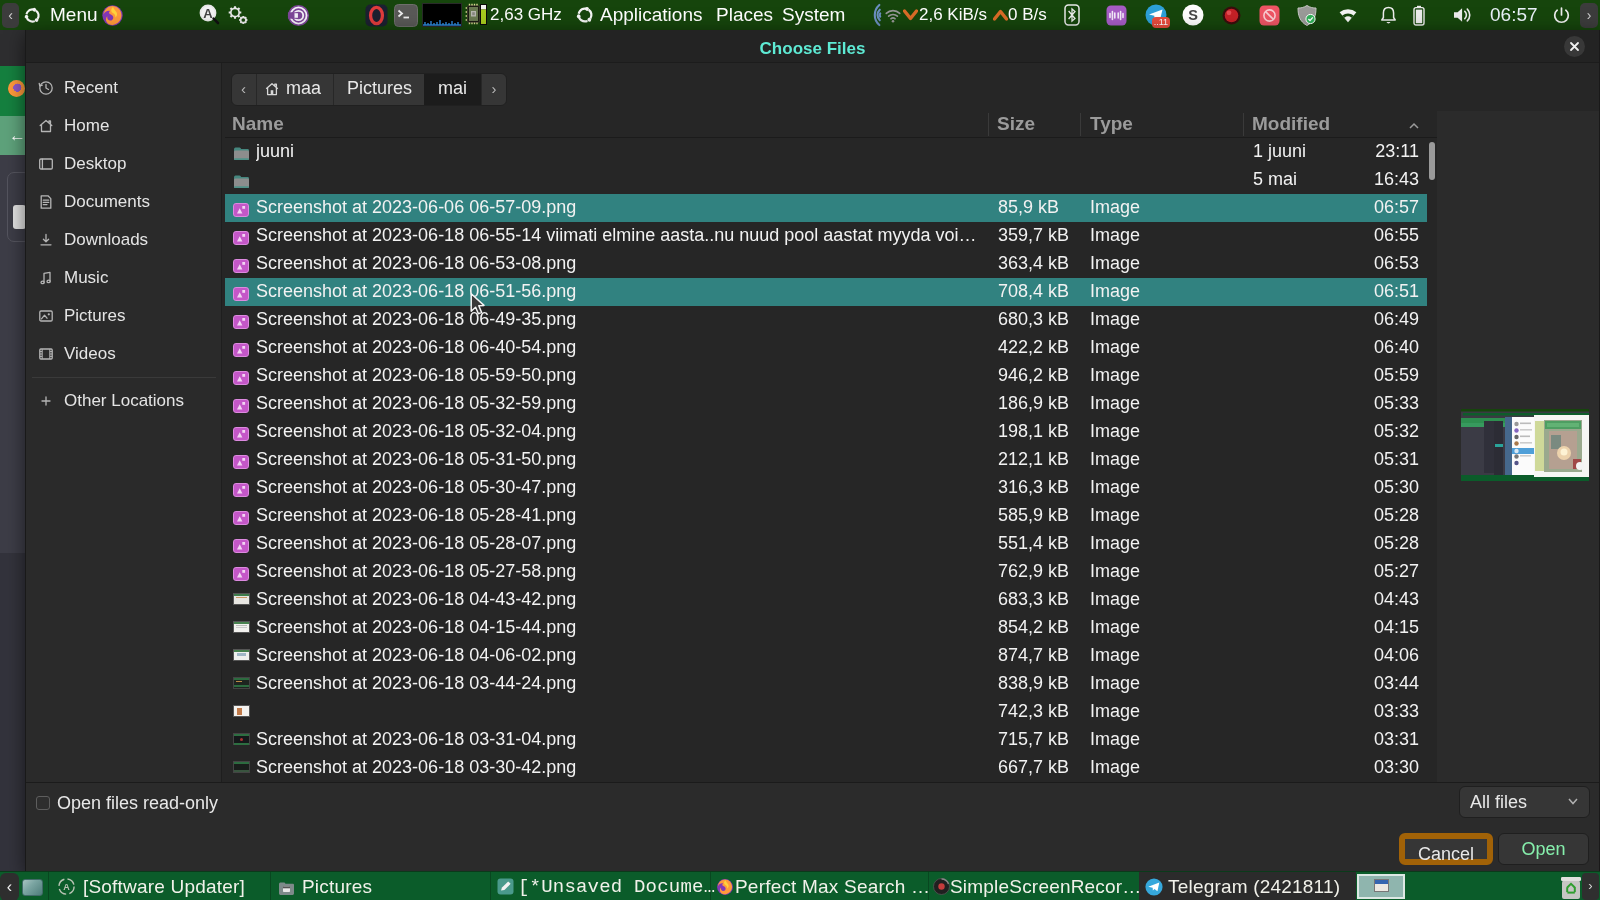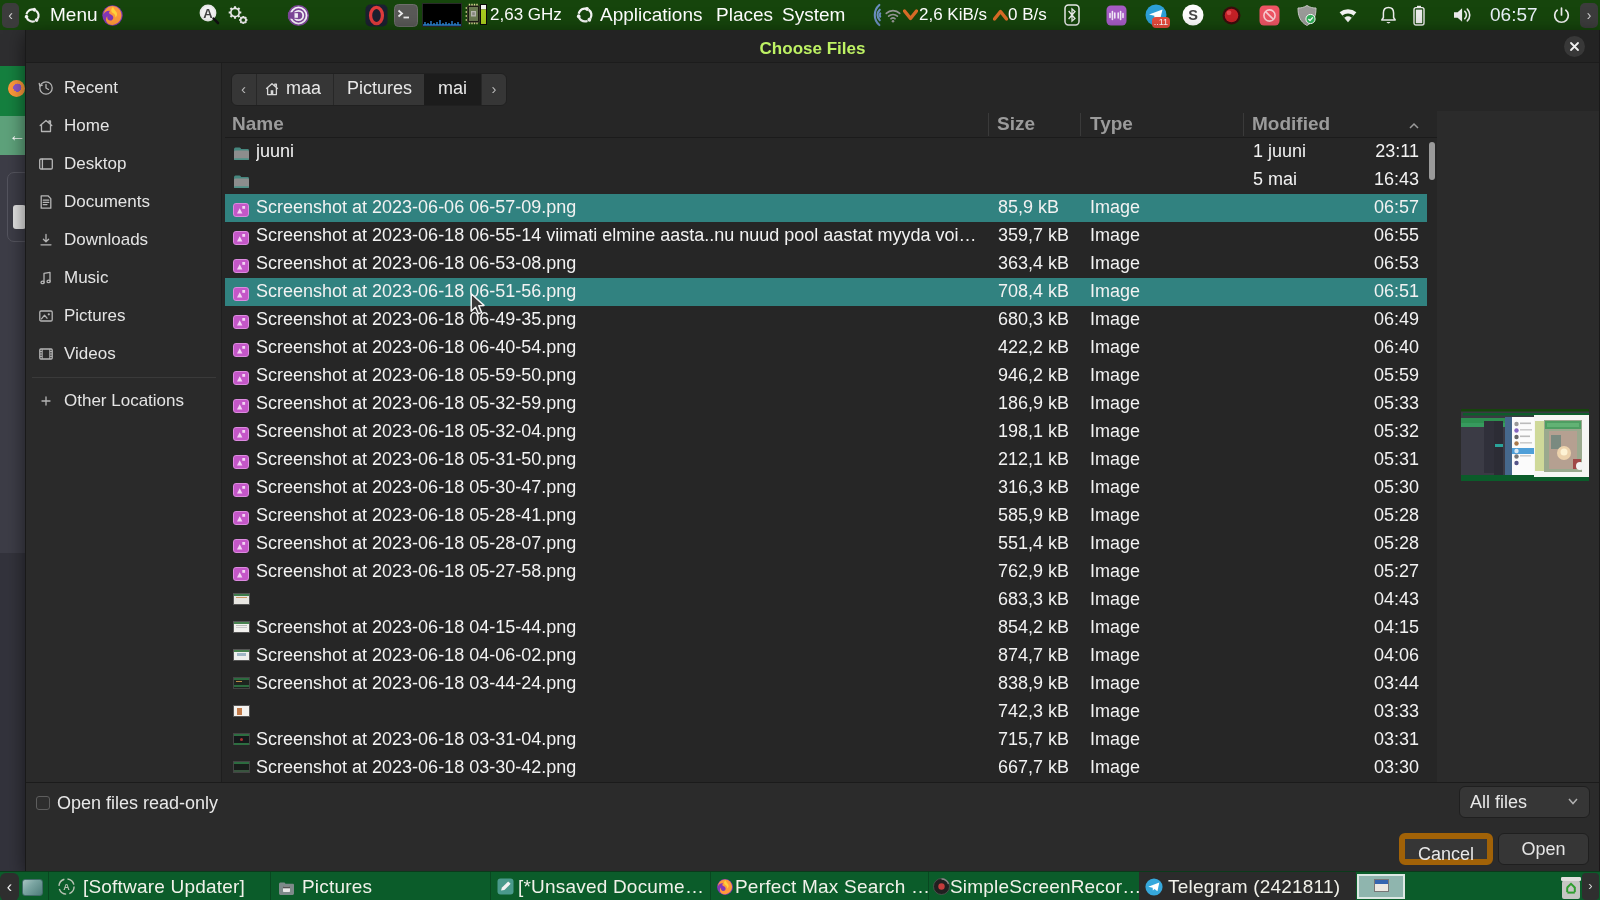--- a/index.html
+++ b/index.html
@@ -253,21 +253,21 @@
 <div class="abs" style="left:8px;top:80px;width:17px;height:17px;border-radius:50%;background:radial-gradient(circle at 55% 45%, #9059c8 0 30%, #ff9a3c 32% 70%, #e66a12 72%);"></div>
 <div class="abs" style="left:0;top:116px;width:26px;height:39px;background:#5ea27b;color:#fff;font-size:17px;line-height:39px;text-align:right;">←</div>
 <div class="abs" style="left:0;top:155px;width:26px;height:398px;background:#3d3d47;"></div>
 <div class="abs" style="left:7px;top:172px;width:24px;height:70px;border:1px solid #55555f;border-radius:7px;background:#3d3d47;"></div>
 <div class="abs" style="left:13px;top:205px;width:13px;height:24px;background:#e2e2e2;border-radius:3px;"></div>
 <div class="abs" style="left:0;top:553px;width:26px;height:318px;background:#33333c;"></div>
 
 <div id="dialog"></div>
 
 <div class="abs" style="left:26px;top:30px;width:1573px;height:33px;background:#232323;border-bottom:1px solid #1c1c1c;"></div>
-<div class="abs" style="left:26px;top:39px;width:1573px;text-align:center;color:#bef264;font-size:17px;font-weight:bold;">Choose Files</div>
+<div class="abs" style="left:26px;top:39px;width:1573px;text-align:center;color:#5eead4;font-size:17px;font-weight:bold;">Choose Files</div>
 <div class="abs" style="left:1564px;top:36px;width:21px;height:21px;border-radius:50%;background:#383838;"><svg width="21" height="21" viewBox="0 0 21 21">
       <path d="M7 7 L14 14 M14 7 L7 14" stroke="#f0f0f0" stroke-width="1.8" stroke-linecap="round"></path>
     </svg></div>
 
 <div class="abs" style="left:26px;top:63px;width:196px;height:719px;background:#2a2a2a;border-right:1px solid #1e1e1e;">
 <div class="sbitem" style="top:11px;">
       <span class="sbic"><svg width="16" height="16" viewBox="0 0 16 16">
           <circle cx="8" cy="8" r="6.2" stroke="#b5b5b5" stroke-width="1.3" fill="none" stroke-linecap="round" stroke-linejoin="round"></circle>
           <path d="M8 4.5 L8 8 L10.5 9.5" stroke="#b5b5b5" stroke-width="1.3" fill="none" stroke-linecap="round" stroke-linejoin="round"></path>
           <path d="M1.8 6 L1.2 3.4 M1.8 6 L4.3 5.2" stroke="#b5b5b5" stroke-width="1.3" fill="none" stroke-linecap="round" stroke-linejoin="round"></path>
@@ -551,20 +551,21 @@
     <div class="rdate"></div>
     <div class="rtime">05:27</div>
   </div>
 <div class="row" style="top:586px;">
     <div class="ric">
       <div style="width:17px;height:12px;background:#e8e6e2;border:1px solid #555;box-sizing:border-box;">
         <div style="height:2px;background:#3f7d4c;"></div>
         <div style="margin:1px 2px;height:1px;background:#c96;"></div>
       </div>
     </div>
+    <div class="rname">Screenshot at 2023-06-18 04-43-42.png</div>
     <div class="rsize">683,3 kB</div>
     <div class="rtype">Image</div>
     <div class="rdate"></div>
     <div class="rtime">04:43</div>
   </div>
 <div class="row" style="top:614px;">
     <div class="ric">
       <div style="width:17px;height:12px;background:#f2f1ee;border:1px solid #555;box-sizing:border-box;">
         <div style="height:2px;background:#48824f;"></div>
         <div style="margin:1px 2px;height:1px;background:#bbb;"></div>
@@ -691,21 +692,21 @@
 
 <div class="abs" style="left:26px;top:782px;width:1573px;height:89px;background:#2b2b2b;border-top:1px solid #1b1b1b;">
  <div class="abs" style="left:10px;top:13px;width:14px;height:14px;background:#2e2e2e;border:1px solid #5e5e5e;border-radius:3px;"></div>
  <div class="abs" style="left:31px;top:10px;color:#e8e8e8;font-size:18px;">Open files read-only</div>
  <div class="abs" style="left:1433px;top:3px;width:131px;height:32px;background:#363636;border:1px solid #1f1f1f;border-radius:6px;"></div>
  <div class="abs" style="left:1444px;top:9px;color:#e8e8e8;font-size:18px;">All files</div>
  <div class="abs" style="left:1540px;top:11px;"><svg width="14" height="14" viewBox="0 0 14 14">
         <path d="M3 5 L7 9.5 L11 5" fill="none" stroke="#b0b0b0" stroke-width="1.5"></path>
       </svg></div>
  <div class="abs" style="left:1373px;top:50px;width:94px;height:32px;background:#363636;border:6px solid #a16207;border-radius:6px;color:#e8e8e8;font-size:18px;text-align:center;line-height:30px;">Cancel</div>
- <div class="abs" style="left:1472px;top:50px;width:91px;height:32px;background:#363636;border:1px solid #1f1f1f;border-radius:6px;color:#e5e5e5;font-size:18px;text-align:center;line-height:30px;">Open</div>
+ <div class="abs" style="left:1472px;top:50px;width:91px;height:32px;background:#363636;border:1px solid #1f1f1f;border-radius:6px;color:#86efac;font-size:18px;text-align:center;line-height:30px;">Open</div>
 </div>
 
 <div id="taskbar">
  <div class="abs" style="left:0px;top:1px;width:19px;height:28px;background:#2e2e2e;border-radius:6px;color:#f0f0f0;text-align:center;line-height:27px;font-size:16px;">‹</div>
  <div class="abs" style="left:22px;top:7px;width:21px;height:17px;border-radius:3px;background:linear-gradient(135deg,#a8c4c2 0%,#7ba5a2 40%,#4f7d7b 100%);border:1px solid #416a68;"></div>
  <div class="abs" style="left:48px;top:0;width:1px;height:29px;background:rgba(0,0,0,0.22);"></div>
  <div class="abs" style="left:270px;top:0;width:1px;height:29px;background:rgba(0,0,0,0.22);"></div>
  <div class="abs" style="left:490px;top:0;width:1px;height:29px;background:rgba(0,0,0,0.22);"></div>
  <div class="abs" style="left:710px;top:0;width:1px;height:29px;background:rgba(0,0,0,0.22);"></div>
  <div class="abs" style="left:928px;top:0;width:1px;height:29px;background:rgba(0,0,0,0.22);"></div>
@@ -717,21 +718,21 @@
  <div class="abs" style="left:278px;top:7px;"><svg width="17" height="15" viewBox="0 0 17 15">
         <path d="M1 3 Q1 1.5 2.3 1.5 L6 1.5 Q7.2 1.5 7.4 2.8 L15 2.8 Q16 2.8 16 4 L16 12.6 Q16 14 14.6 14 L2.4 14 Q1 14 1 12.6 Z" fill="#7d8a8a"></path>
         <rect x="5" y="5.5" width="7" height="5.5" rx="0.8" fill="#e8e8e8"></rect>
         <rect x="5" y="5.5" width="7" height="1.8" fill="#555"></rect>
       </svg></div>
  <div class="abs" style="left:302px;top:4px;">Pictures</div>
  <div class="abs" style="left:497px;top:6px;"><svg width="17" height="17" viewBox="0 0 17 17">
         <rect x="0.5" y="0.5" width="16" height="16" rx="3" fill="#4a9a8c"></rect>
         <path d="M4 12.6 L5 9.6 L11.2 3.4 L13.6 5.8 L7.4 12 Z" fill="#f2f2f2"></path>
       </svg></div>
- <div class="abs" style="left:518px;top:4px;">[*Unsaved Docume…</div>
+ <div class="abs" style="left:518px;top:4px;font-family:Liberation Mono, monospace;">[*Unsaved Docume…</div>
  <div class="abs" style="left:716px;top:6px;"><svg width="18" height="18" viewBox="0 0 24 24">
         <circle cx="12" cy="12" r="10.6" fill="#8338b8"></circle>
         <path d="M12 2 C6 2 3 7 2.6 11 C4 7.6 7 6.5 9.5 7.2 C7.8 8.2 8.2 10 9.8 10.6 C11.8 11.4 13 12.6 12.8 14.6 C12.6 16.4 11 17.6 9.2 17.2 C7 16.8 6.2 15 6.6 12.8 C5 14.4 4.6 16.8 6 19 C7.6 21.4 10.4 22.2 13.2 21.6 C17.6 20.8 21.4 17 21.4 11.8 C21.4 6.2 17.2 2 12 2 Z" fill="#ff9a3c"></path>
         <path d="M12.6 3 C10 5 10.2 8 12.4 9.4 C14.6 10.8 15.2 12.2 14.8 14 C16.8 13 17.4 10.6 16.2 8.6 C15 6.6 13.4 5.4 12.6 3 Z" fill="#ffd23c"></path>
       </svg></div>
  <div class="abs" style="left:735px;top:4px;">Perfect Max Search …</div>
  <div class="abs" style="left:933px;top:6px;"><svg width="17" height="17" viewBox="0 0 17 17">
         <circle cx="8.5" cy="8.5" r="8" fill="#202020" stroke="#555" stroke-width="0.8"></circle>
         <circle cx="8.5" cy="8.5" r="3.2" fill="#c43c3c"></circle>
         <path d="M8.5 1 A 7.5 7.5 0 0 1 15.5 6" fill="none" stroke="#888" stroke-width="1.4"></path>

